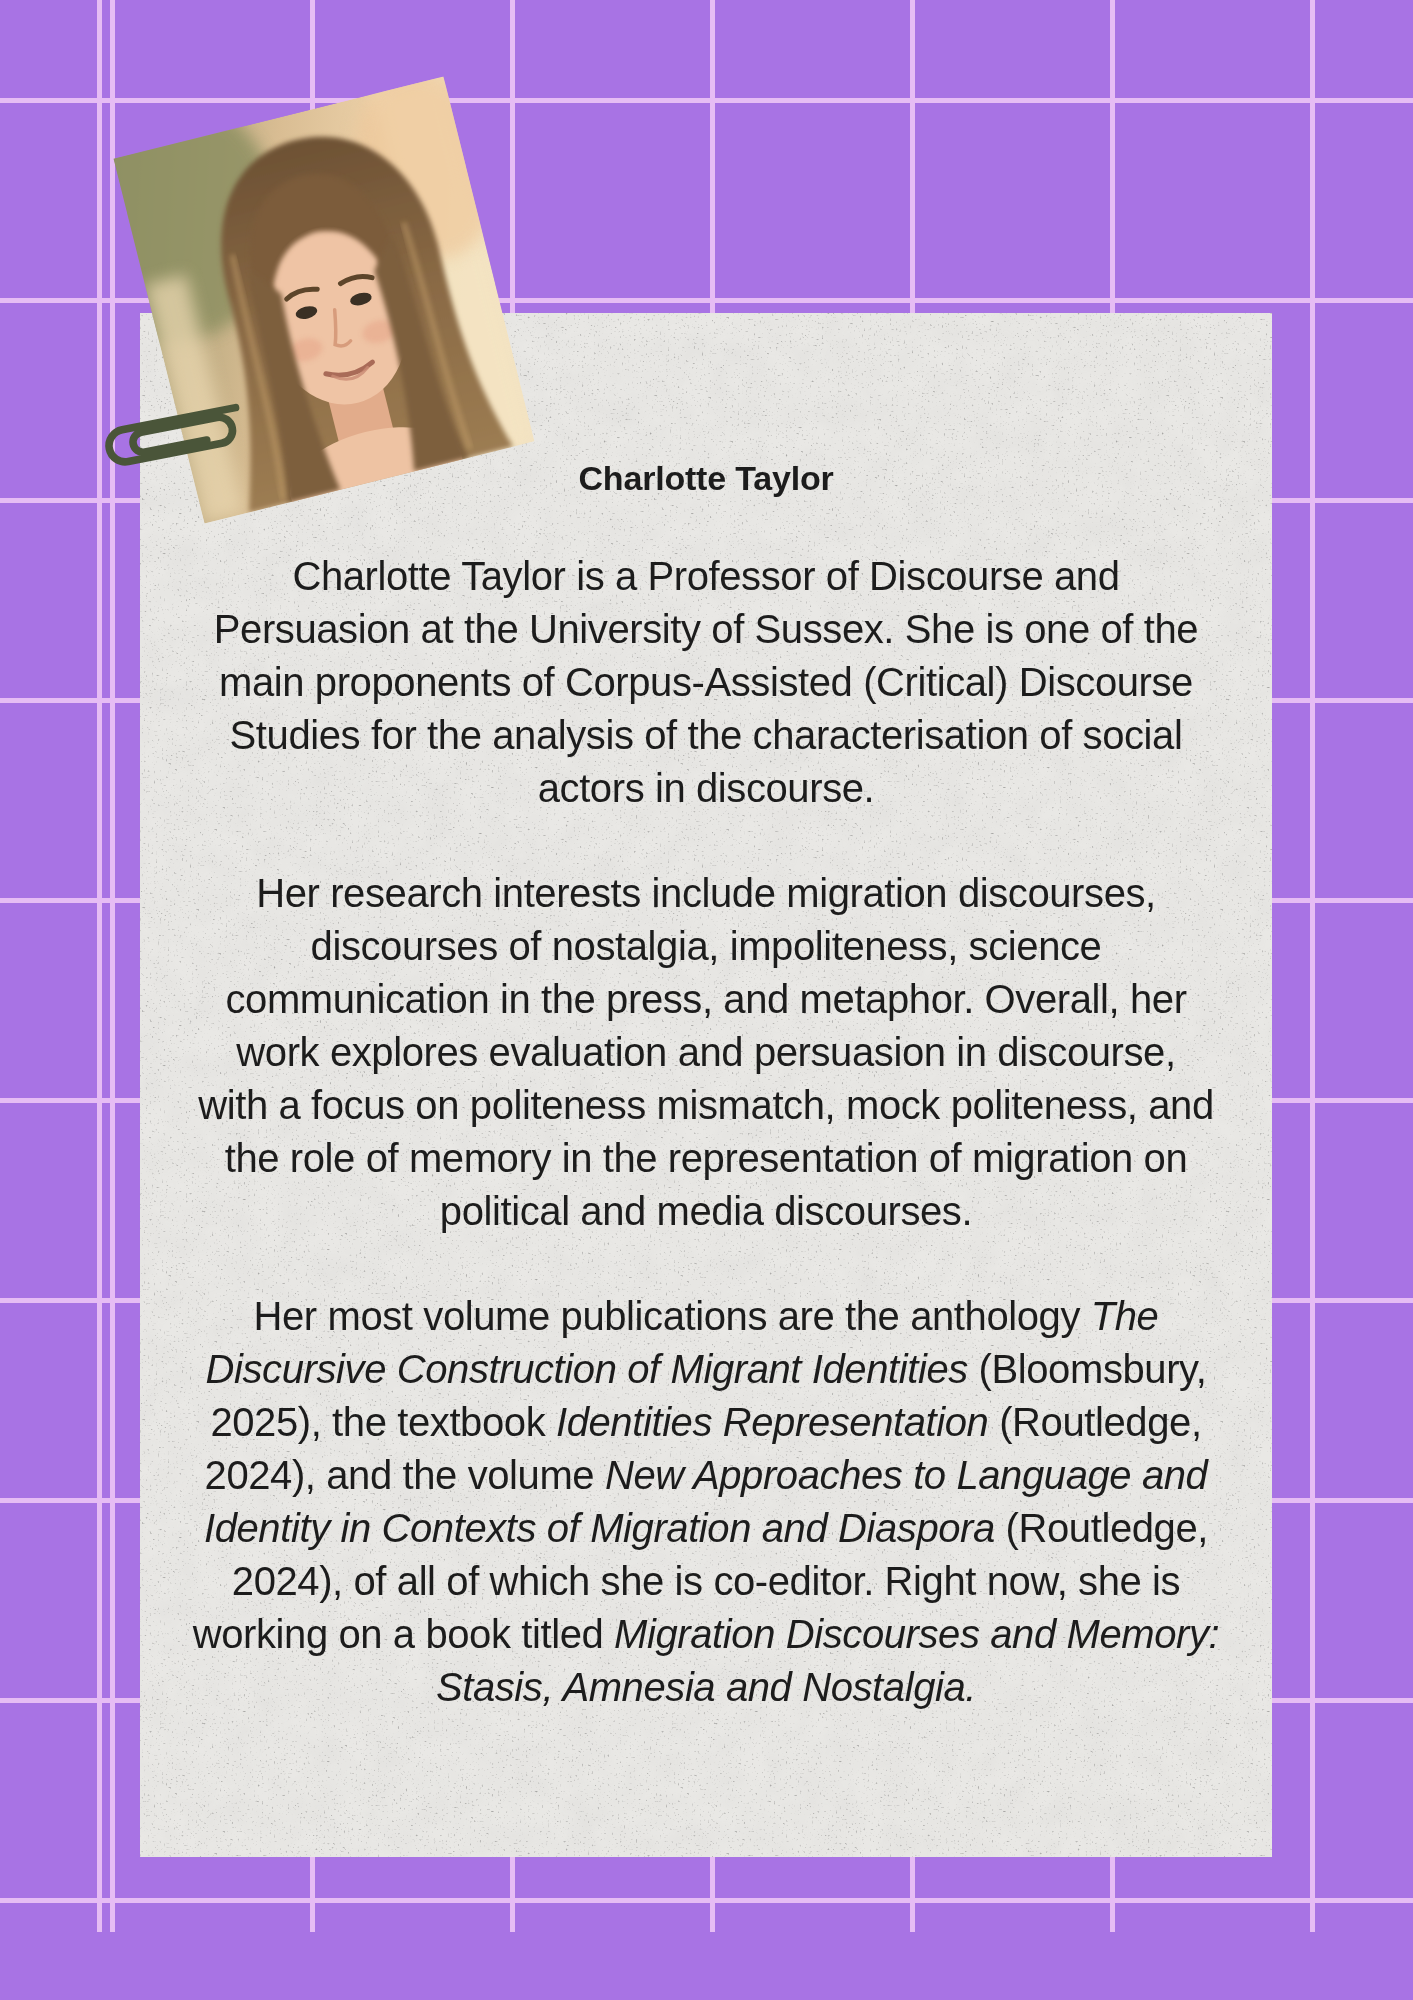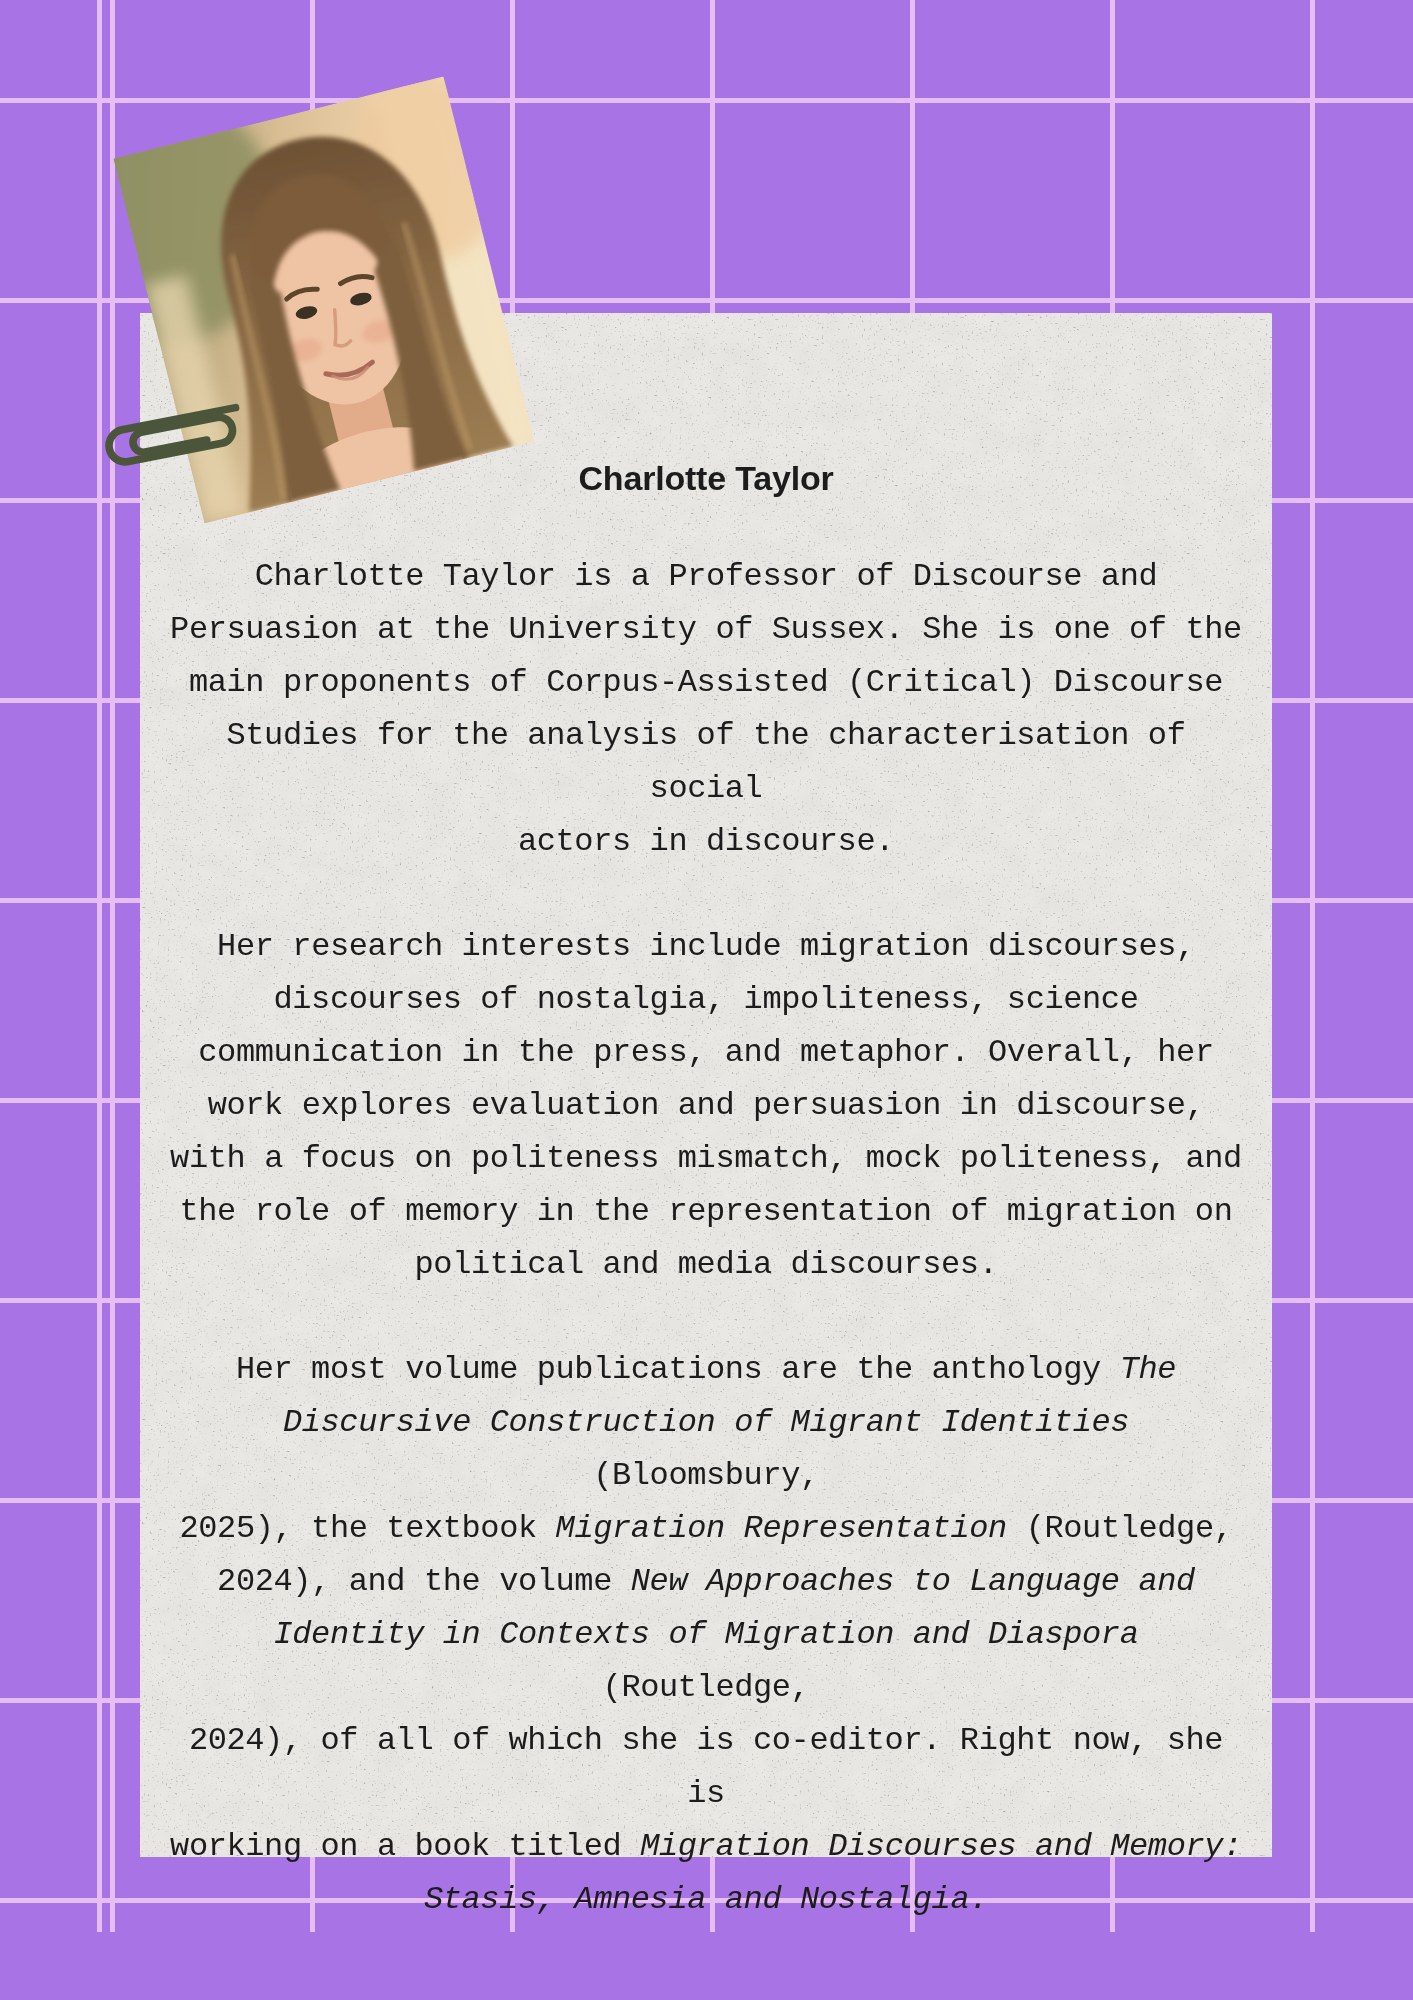--- a/index.html
+++ b/index.html
@@ -39,26 +39,25 @@
     position: relative;
     margin: 0;
     font-size: 34px; font-weight: 700;
     line-height: 40px;
     color: var(--text, #1c1c1c);
     letter-spacing: -0.2px;
   }
   .bio {
     position: relative;
     margin: 52px 0 0 0;
-    font-size: 32px; font-weight: 400;
+    font-size: 40px; font-weight: 400;
     line-height: 53px;
     color: var(--text, #1c1c1c);
     letter-spacing: -0.4px;
     white-space: pre-line;
-    font-family: Liberation Mono, monospace;
   }
   .bio em { font-style: italic; }
   .photo {
     position: absolute;
     left: 154px; top: 112px;
     width: 340px; height: 376px;
     margin: 0;
     transform: rotate(-14deg);
     z-index: 2;
   }
@@ -103,21 +102,21 @@
 actors in discourse.</span></p>
     <p class="bio"><span>Her research interests include migration discourses,
 discourses of nostalgia, impoliteness, science
 communication in the press, and metaphor. Overall, her
 work explores evaluation and persuasion in discourse,
 with a focus on politeness mismatch, mock politeness, and
 the role of memory in the representation of migration on
 political and media discourses.</span></p>
     <p class="bio"><span>Her most volume publications are the anthology </span><em>The
 Discursive Construction of Migrant Identities</em><span> (Bloomsbury,
-2025), the textbook </span><em>Migration Representation</em><span> (Routledge,
+2025), the textbook </span><em>Identities Representation</em><span> (Routledge,
 2024), and the volume </span><em>New Approaches to Language and
 Identity in Contexts of Migration and Diaspora</em><span> (Routledge,
 2024), of all of which she is co-editor. Right now, she is
 working on a book titled </span><em>Migration Discourses and Memory:
 Stasis, Amnesia and Nostalgia.</em></p>
   </section>
 
   <figure class="photo">
     <svg viewBox="0 0 340 376" preserveAspectRatio="none" xmlns="http://www.w3.org/2000/svg">
       <defs>

